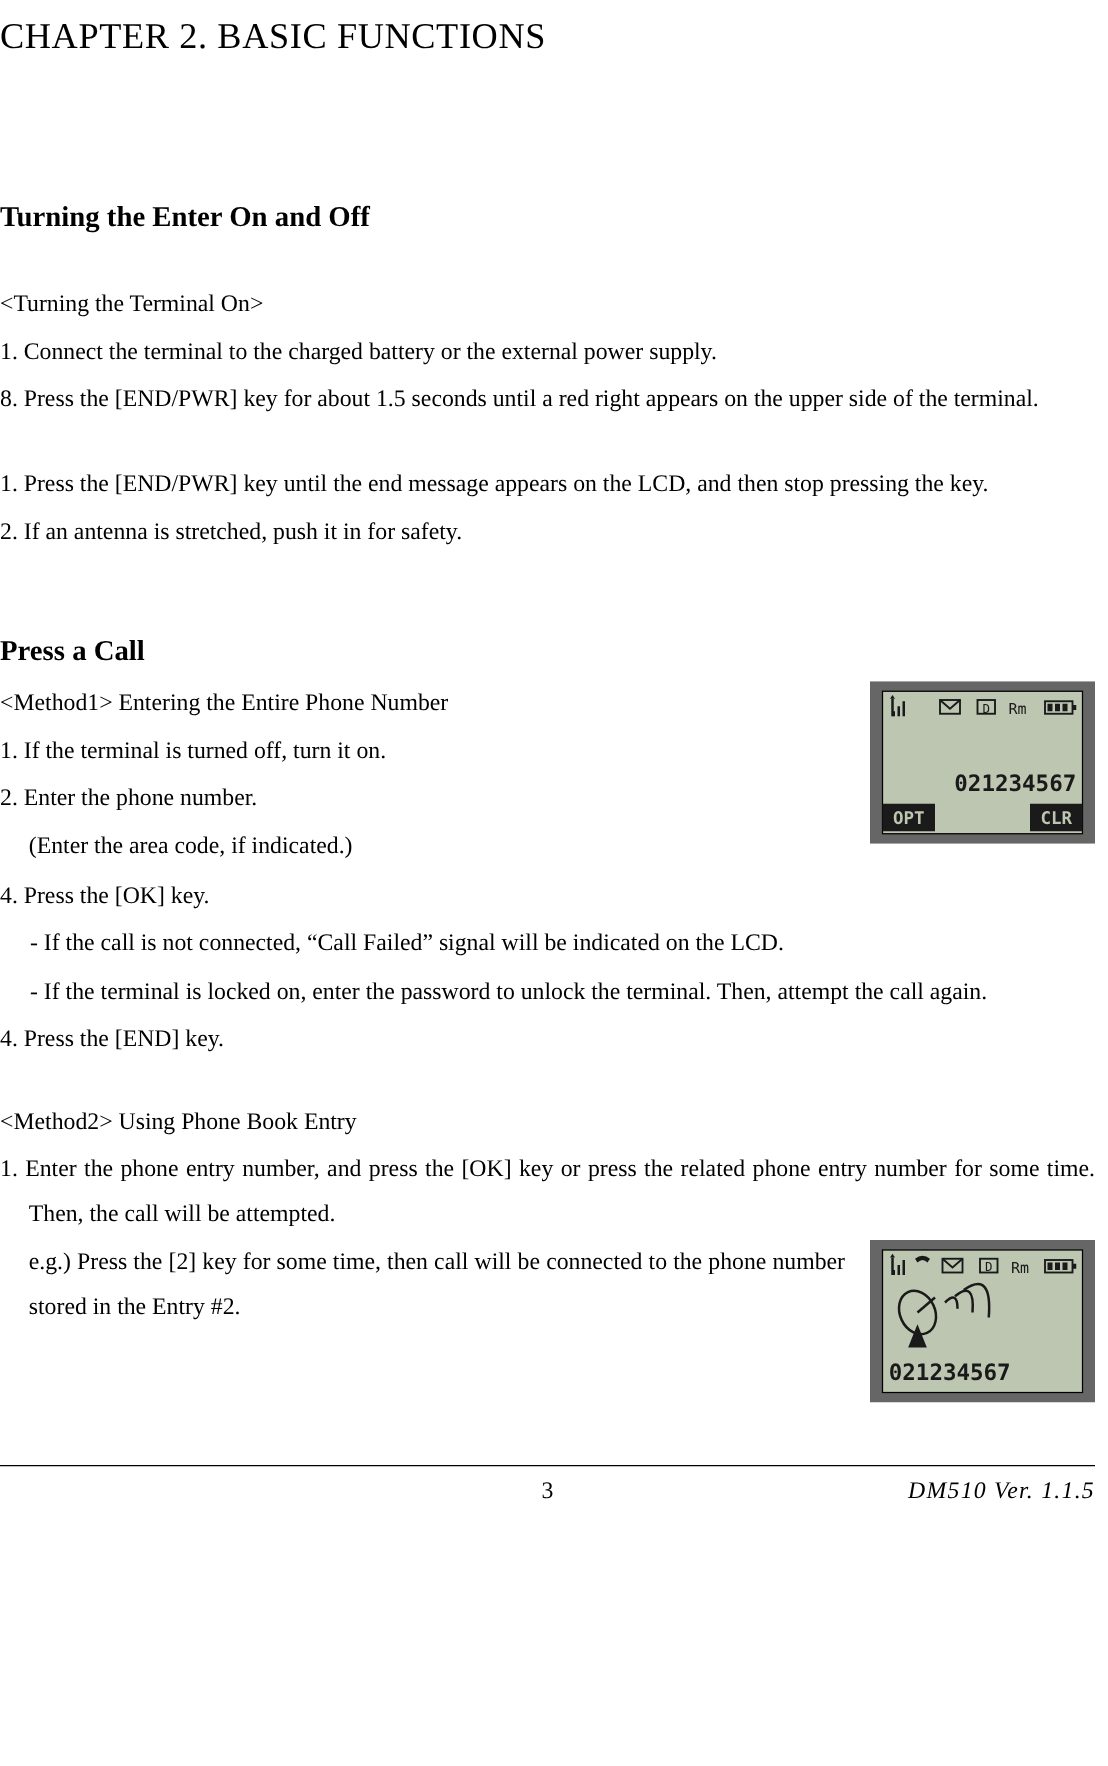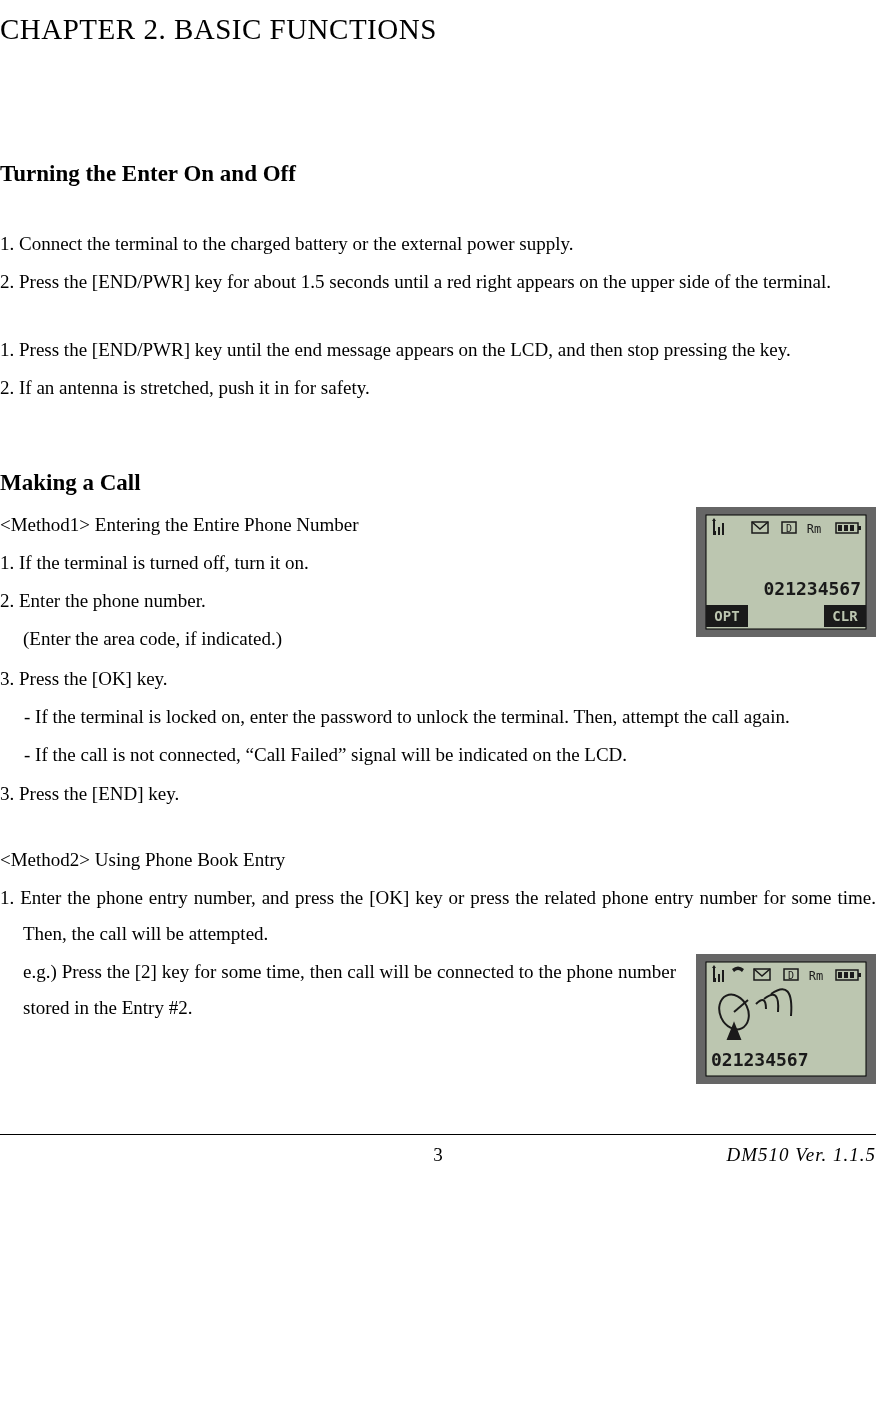--- a/index.html
+++ b/index.html
@@ -89,29 +89,30 @@
   </style>
 </head>
 <body>
 
 <div class="page">
 
 <div class="chapter-title">CHAPTER 2. BASIC FUNCTIONS</div>
 
 <div class="section-heading">Turning the Enter On and Off</div>
 
+<div class="sub-heading">&lt;Turning the Terminal On&gt;</div>
 <div class="numbered">1.  Connect the terminal to the charged battery or the external power supply.</div>
-<div class="numbered indent-hang">2.  Press the [END/PWR] key for about 1.5 seconds until a red right appears on the upper side of the terminal.</div>
+<div class="numbered indent-hang">8.  Press the [END/PWR] key for about 1.5 seconds until a red right appears on the upper side of the terminal.</div>
 
 <div class="spacer"></div>
 
 <div class="numbered indent-hang">1. Press the [END/PWR] key until the end message appears on the LCD, and then stop pressing the key.</div>
 <div class="numbered">2. If an antenna is stretched, push it in for safety.</div>
 
-<div class="section-heading2">Making a Call</div>
+<div class="section-heading2">Press a Call</div>
 
 <div class="fig-right">
 <svg width="180" height="130" viewBox="0 0 180 130">
   <rect x="0" y="0" width="180" height="130" fill="#666"></rect>
   <rect x="10" y="8" width="160" height="114" fill="#bcc6b0" stroke="#000" stroke-width="1"></rect>
 
   <g fill="#1a1a1a">
 
     <rect x="18" y="24" width="2" height="4"></rect>
     <rect x="22" y="20" width="2" height="8"></rect>
@@ -141,24 +142,24 @@
   <rect x="128" y="98" width="42" height="22" fill="#1a1a1a"></rect>
   <text x="149" y="114" font-size="14" font-family="monospace" font-weight="bold" text-anchor="middle" fill="#bcc6b0">CLR</text>
 </svg>
 </div>
 
 <div class="sub-heading">&lt;Method1&gt; Entering the Entire Phone Number</div>
 <div class="numbered">1. If the terminal is turned off, turn it on.</div>
 <div class="numbered">2. Enter the phone number.</div>
 <div class="numbered indent-body">(Enter the area code, if indicated.)</div>
 <div class="clear"></div>
-<div class="numbered">3. Press the [OK] key.</div>
+<div class="numbered">4. Press the [OK] key.</div>
+<div class="numbered bullet-hang">-    If the call is not connected, “Call Failed” signal will be indicated on the LCD.</div>
 <div class="numbered bullet-hang">-    If the terminal is locked on, enter the password to unlock the terminal. Then, attempt the call again.</div>
-<div class="numbered bullet-hang">-    If the call is not connected, “Call Failed” signal will be indicated on the LCD.</div>
-<div class="numbered">3. Press the [END] key.</div>
+<div class="numbered">4. Press the [END] key.</div>
 
 <div class="spacer"></div>
 
 <div class="sub-heading">&lt;Method2&gt; Using Phone Book Entry</div>
 
 <div class="numbered indent-hang" style="text-align:justify">1. Enter the phone entry number, and press the [OK] key or press the related phone entry number for some time. Then, the call will be attempted.</div>
 
 <div class="fig-right">
 <svg width="180" height="130" viewBox="0 0 180 130">
   <rect x="0" y="0" width="180" height="130" fill="#666"></rect>

